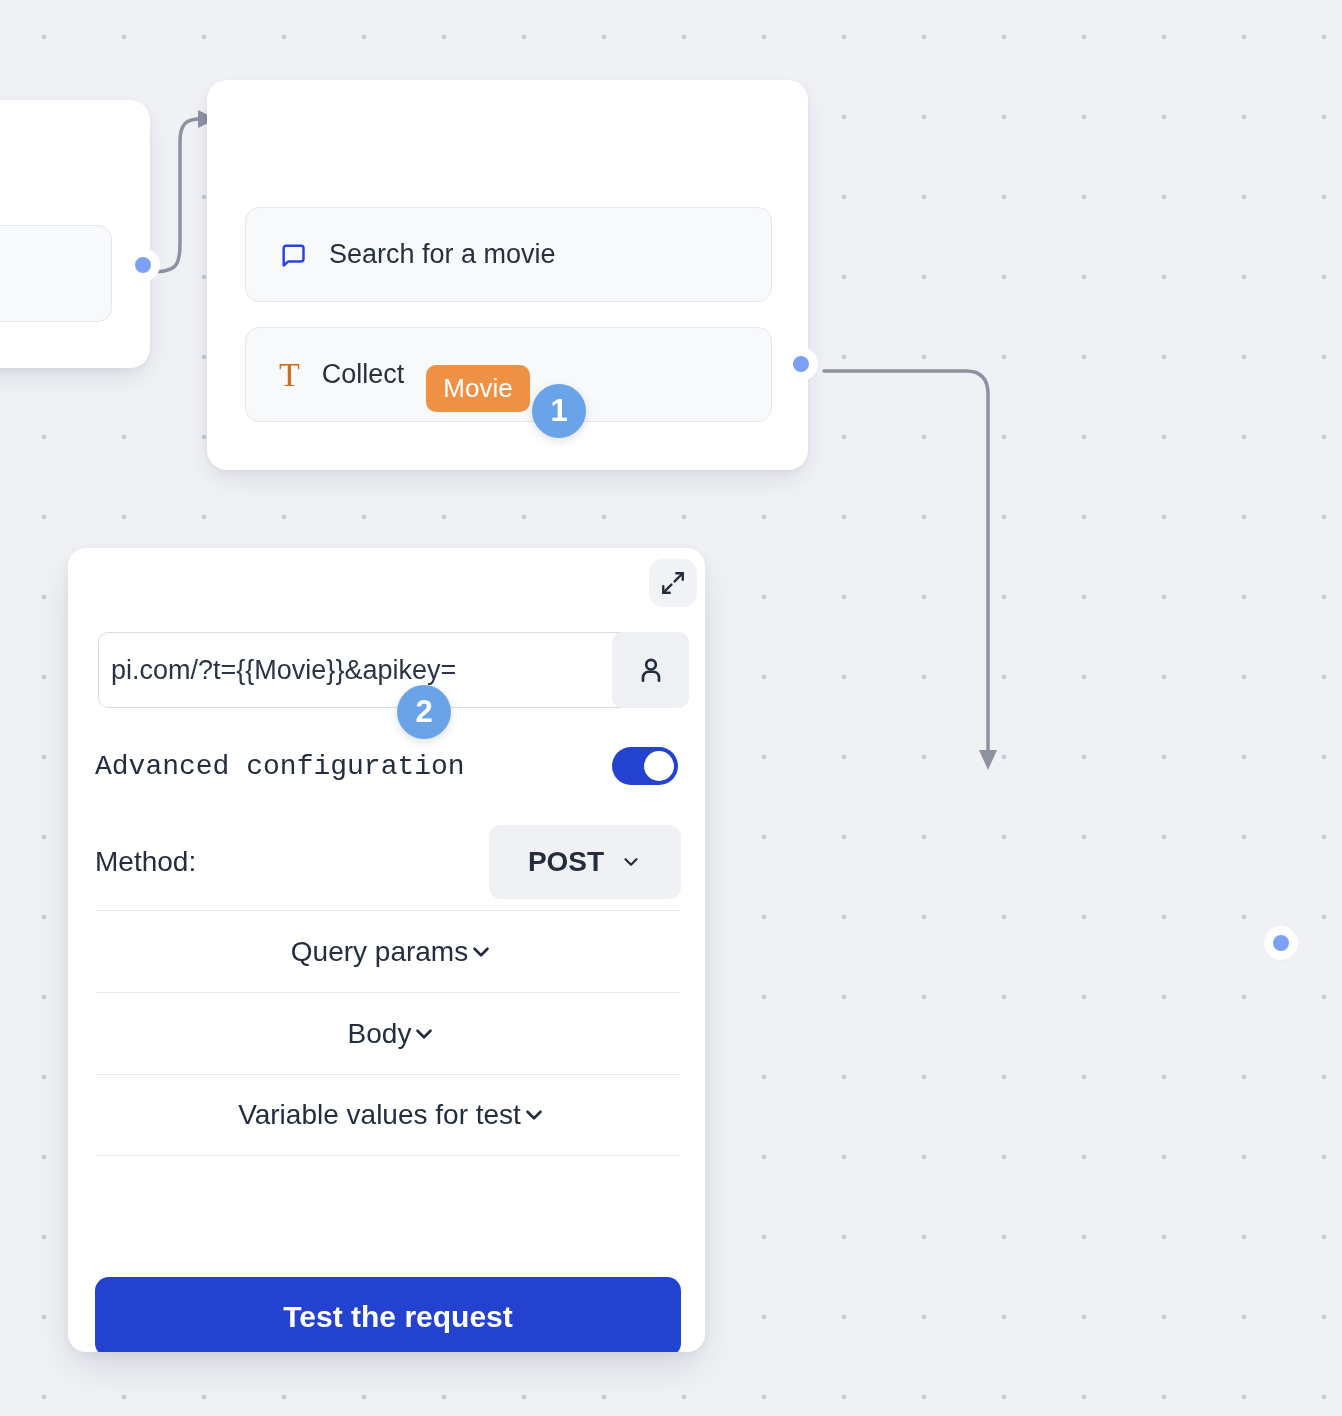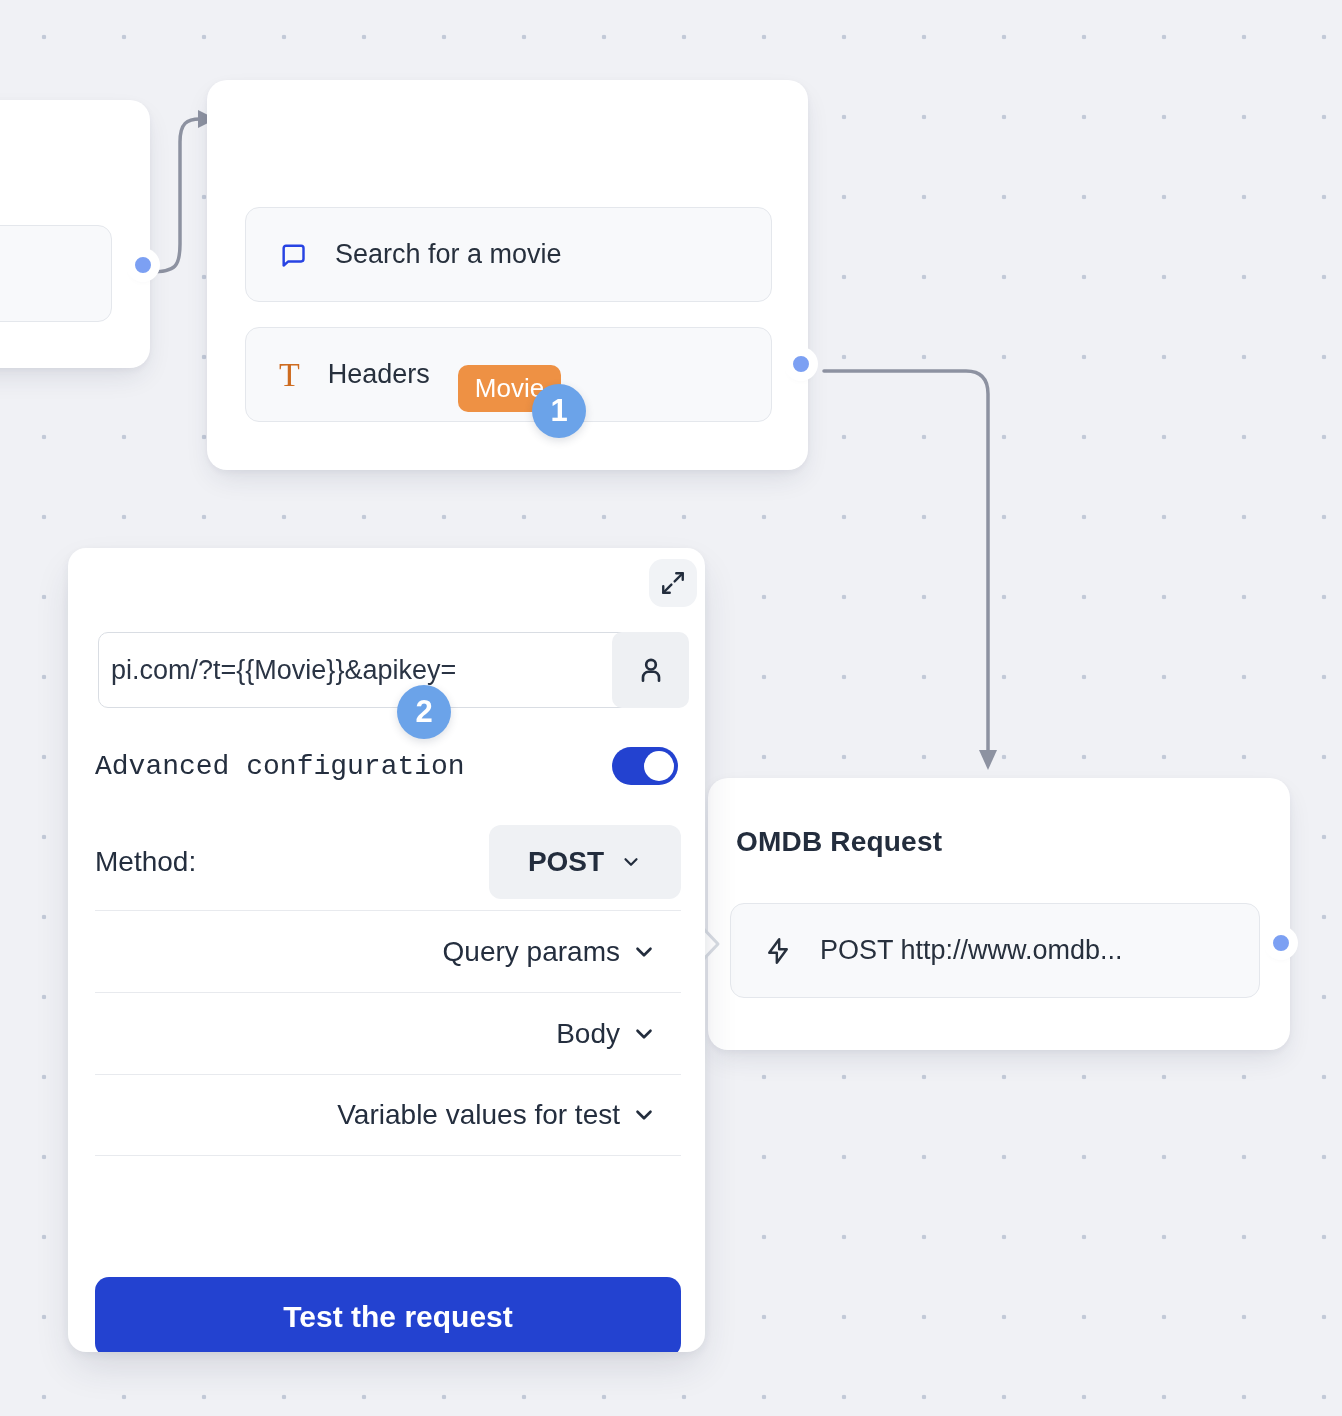--- a/index.html
+++ b/index.html
@@ -20,21 +20,21 @@
   svg.connectors { position:absolute; inset:0; z-index:1; pointer-events:none; }
 
   .node {
     position:absolute; background:#fff; border-radius:20px;
     box-shadow:0 12px 28px -6px rgba(35,45,75,.12), 0 2px 6px rgba(35,45,75,.05);
     z-index:2;
   }
   .node-title { font-size:28px; font-weight:700; color:#232d3d; letter-spacing:.2px; }
   .node-item {
     background:#f8f9fb; border:1.5px solid #e4e7ec; border-radius:14px;
-    display:flex; align-items:center; gap:28px; padding:0 28px 0 33px;
+    display:flex; align-items:center; gap:22px; padding:0 28px 0 33px;
     font-size:27px; color:#27303d;
   }
 
   
   .left-node { left:-190px; top:100px; width:340px; height:268px; }
   .left-node .node-item { position:absolute; left:10px; top:125px; width:292px; height:97px; }
 
   
   .movie-node { left:207px; top:80px; width:601px; height:390px; }
   .movie-node .node-title { position:absolute; left:49px; top:130px; }
@@ -107,22 +107,22 @@
     display:flex; align-items:center; justify-content:space-between; }
   .method-label { font-size:28px; color:#242e3e; }
   .method-select {
     width:192px; height:74px; border-radius:12px; background:#eff1f4;
     display:flex; align-items:center; justify-content:center; gap:16px;
     font-size:28px; font-weight:600; color:#232d3d; cursor:pointer;
   }
   .sections { position:absolute; left:27px; top:362px; width:586px; }
   .section-row {
     height:82px; border-top:1.5px solid #e8eaee;
-    display:flex; align-items:center; justify-content:flex-end;
-    padding:0 24px 0 33px; cursor:pointer;gap:11px;
+    display:flex; align-items:center; justify-content:center;
+    padding:0 24px 0 33px; cursor:pointer;
   }
   .section-row:last-child { border-bottom:1.5px solid #e8eaee; }
   .section-label { font-size:28px; color:#242e3e; }
   .test-btn {
     position:absolute; left:27px; top:729px; width:586px; height:80px;
     background:#2342d0; color:#fff; border:none; border-radius:14px;
     font-family:inherit; font-size:30px; font-weight:700; cursor:pointer;padding-left:20px;
   }
   .icon { display:inline-flex; flex:0 0 auto; }
 </style>
@@ -152,43 +152,28 @@
       <span class="icon">
         <svg width="28" height="28" viewBox="0 0 24 24" fill="none" stroke="#2743e3" stroke-width="2.1" stroke-linejoin="round" stroke-linecap="round">
           <path d="M21 15.5a2 2 0 0 1-2 2H8l-4 3.5v-15a2 2 0 0 1 2-2h13a2 2 0 0 1 2 2z"></path>
         </svg>
       </span>
       <span>Search for a movie</span>
     </div>
 
     <div class="node-item item-collect">
       <span class="icon t-icon">T</span>
-      <span>Headers</span>
+      <span>Collect</span>
       <span class="chip">Movie</span>
     </div>
 
     <div class="step-badge" style="left:325px; top:304px;">1</div>
   </div>
   <div class="port" style="left:793px; top:356px;"></div>
 
-  <div class="node omdb-node">
-    <svg class="in-nub" width="30" height="46" viewBox="0 0 30 46">
-      <path d="M 6 4 L 24 23 L 6 42" fill="#ffffff" stroke="#d7dbe2" stroke-width="3" stroke-linejoin="round" stroke-linecap="round"></path>
-    </svg>
-    <div class="node-title">OMDB Request</div>
-
-    <div class="node-item item-omdb">
-      <span class="icon">
-        <svg width="28" height="28" viewBox="0 0 24 24" fill="none" stroke="#27303d" stroke-width="2.1" stroke-linejoin="round" stroke-linecap="round">
-          <polygon points="13 2 4.5 13.5 11 13.5 11 22 19.5 10.5 13 10.5 13 2"></polygon>
-        </svg>
-      </span>
-      <span>POST http://www.omdb...</span>
-    </div>
-  </div>
   <div class="port" style="left:1273px; top:935px;"></div>
 
   <div class="config-panel">
 
     <button class="expand-btn">
       <span class="icon">
         <svg width="26" height="26" viewBox="0 0 24 24" fill="none" stroke="#232d3d" stroke-width="2.2" stroke-linecap="round" stroke-linejoin="round">
           <polyline points="15 3 21 3 21 9"></polyline>
           <line x1="21" y1="3" x2="13.5" y2="10.5"></line>
           <polyline points="9 21 3 21 3 15"></polyline>

